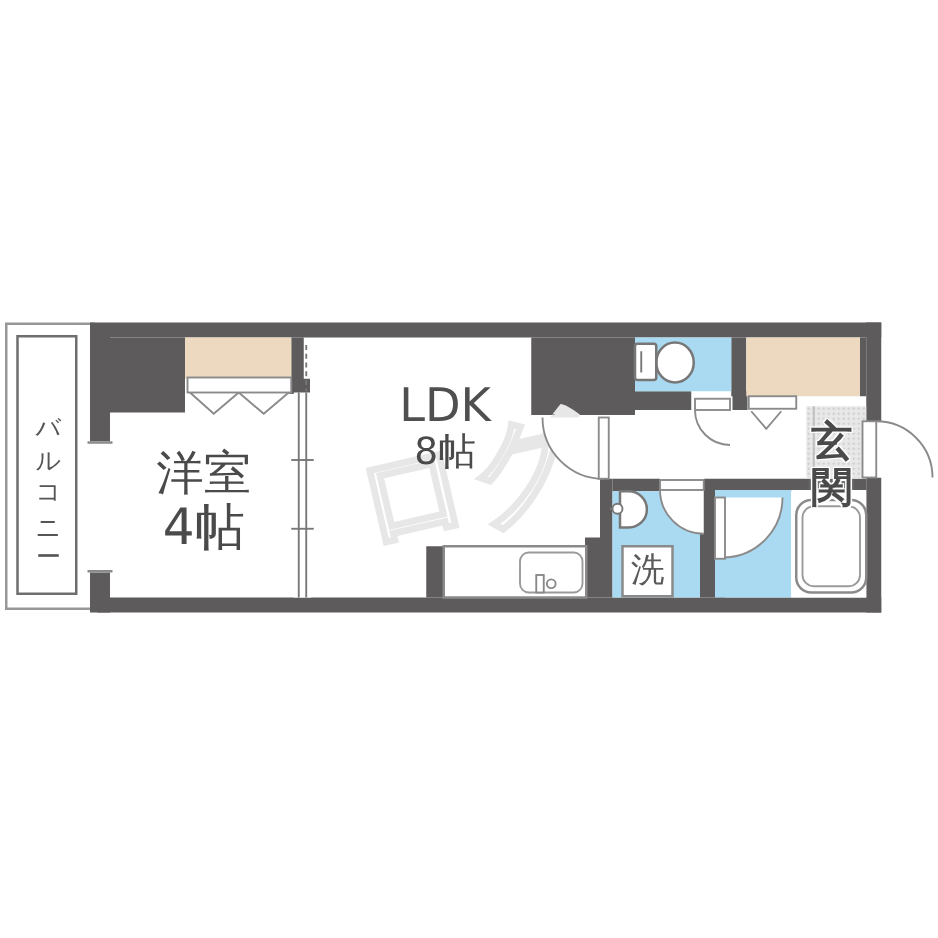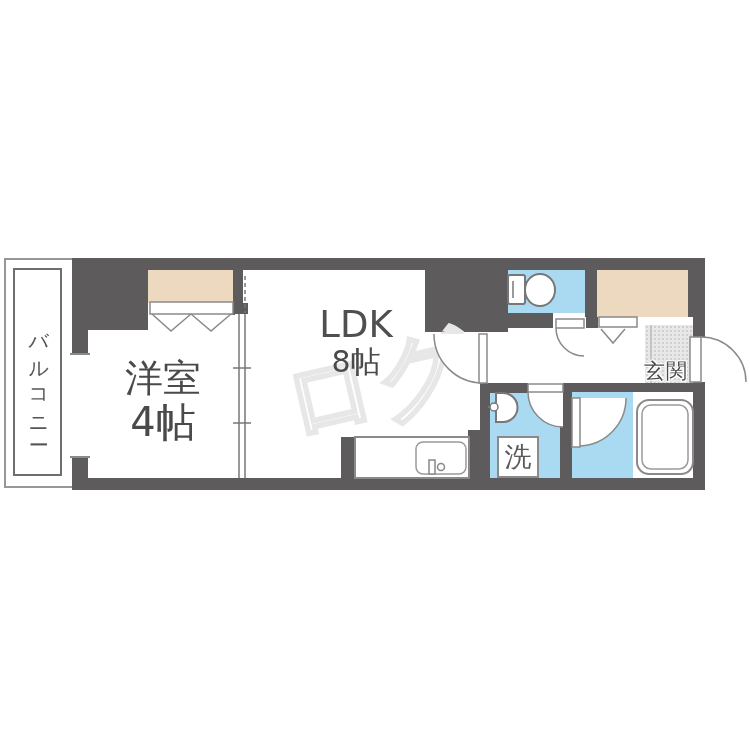--- a/index.html
+++ b/index.html
@@ -23,21 +23,21 @@
   .window{position:absolute;left:70px;top:353px;width:20px;height:105px;background:#fff;
      border-top:2px solid #8a8a8a;border-bottom:2px solid #8a8a8a;box-sizing:border-box;}
   
   .lbl{position:absolute;color:#4a4a4a;text-align:center;line-height:1.12;}
   .lbl-balcony{left:24px;top:292px;width:30px;height:175px;font-size:20px;letter-spacing:6px;
      writing-mode:vertical-rl;text-orientation:mixed;color:#555;display:flex;align-items:center;justify-content:center;}
   .lbl-west{left:100px;top:341px;width:126px;font-size:38px;margin-top:16px;}
   .lbl-west .size{font-size:40px;}
   .lbl-ldk{left:293px;top:304px;width:126px;font-size:37px;color:#4f4f4f;}
   .lbl-ldk .size{font-size:30px;color:#4a4a4a;}
-  .lbl-genkan{left:634px;top:360px;width:64px;font-size:21px;letter-spacing:1px;font-weight:400;
+  .lbl-genkan{left:634px;top:335px;width:64px;font-size:33px;letter-spacing:1px;font-weight:700;
      text-shadow:-1px -1px 0 #fff,1px -1px 0 #fff,-1px 1px 0 #fff,1px 1px 0 #fff,0 0 3px #fff;}
   .lbl-washer{left:498px;top:442px;width:40px;font-size:27px;color:#5a5a5a;}
   svg{position:absolute;left:0;top:0;}
 </style>
 </head>
 <body>
 
 <div class="canvas">
 
   <div class="balcony-outer"></div>

